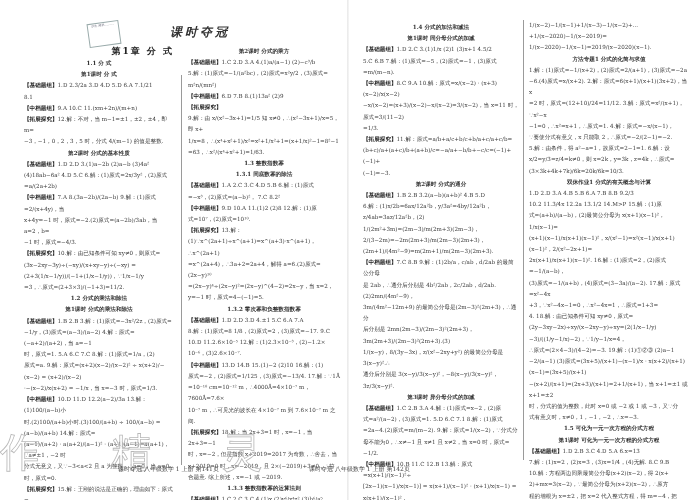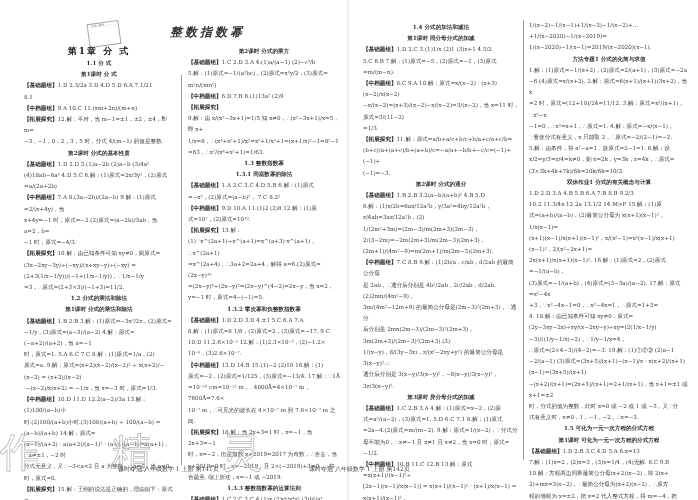--- a/index.html
+++ b/index.html
@@ -6,32 +6,32 @@
   body{width:698px;height:500px;overflow:hidden;position:relative;font-family:"DejaVu Serif","Liberation Serif",serif;color:#3a3a3a;}
   .page{position:absolute;top:0;height:500px;}
   #page-left{left:0;width:349px;}
   #page-right{left:349px;width:349px;}
   .gutter{position:absolute;left:347px;top:0;width:2px;height:500px;background:linear-gradient(to right,#e8e8e8,#f6f6f6);}
   .col{position:absolute;font-size:5.6px;line-height:11.2px;}
   .col p{margin:0;}
   .vline{position:absolute;width:1px;background:#9a9a9a;}
   .main-title{position:absolute;left:170px;top:24px;font-size:12px;font-weight:bold;letter-spacing:3px;font-style:italic;color:#333;}
   .stamp{position:absolute;left:88px;top:22px;width:30px;height:22px;border:1px solid #9aa;transform:rotate(-8deg);font-size:3px;line-height:5px;text-align:center;color:#667;}
-  .chap{font-size:9px;font-weight:bold;text-align:center;line-height:14px;letter-spacing:2px;color:#222;}
+  .chap{font-size:9px;font-weight:bold;text-align:right;line-height:14px;letter-spacing:2px;color:#222;}
   .sec{text-align:center;font-weight:bold;color:#333;}
   .tag{font-weight:bold;color:#222;}
   .footer{position:absolute;top:465px;font-size:6px;color:#444;}
   .watermark{position:absolute;left:0;top:425px;font-size:40px;color:transparent;-webkit-text-stroke:0.8px #b8b8b8;letter-spacing:30px;font-family:Liberation Sans, sans-serif;}
 </style>
 </head>
 <body>
 
 <div id="page-left" class="page">
   <div class="stamp"><span>学生 用书 ………</span></div>
-  <div class="main-title">整数指数幂</div>
+  <div class="main-title">课时夺冠</div>
 
   <div class="col" style="left:24px;top:44px;width:150px;">
     <div class="chap">第1章  分  式</div>
     <div class="sec">1.1  分  式</div>
     <div class="sec">第1课时  分  式</div>
     <div id="c1a">
         <p><span class="tag">【基础题组】</span>1.D  2.3/2a  3.D  4.D  5.D  6.A  7.1/21</p>
         <p>8.1</p>
         <p><span class="tag">【中档题组】</span>9.A  10.C  11.(xm+2n)/(m+n)</p>
         <p><span class="tag">【拓展探究】</span>12.解：不对，当 m−1=±1，±2，±4，即 m=</p>

